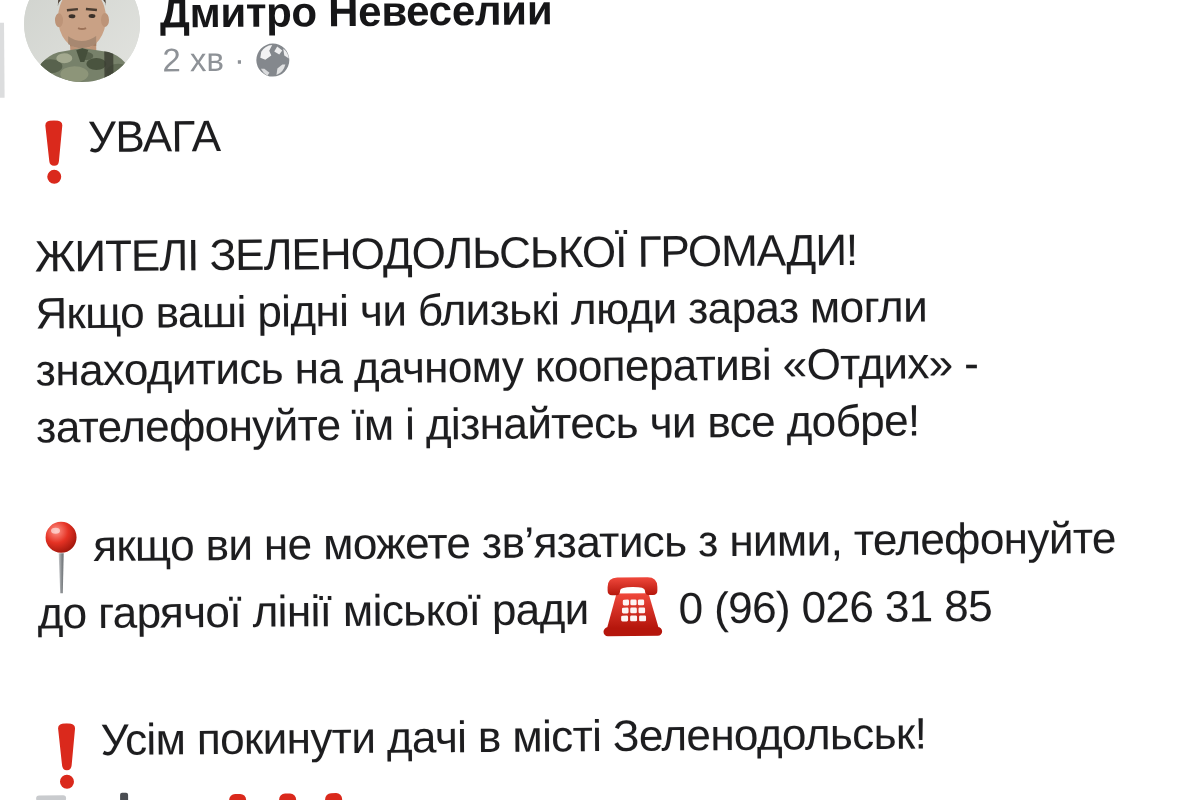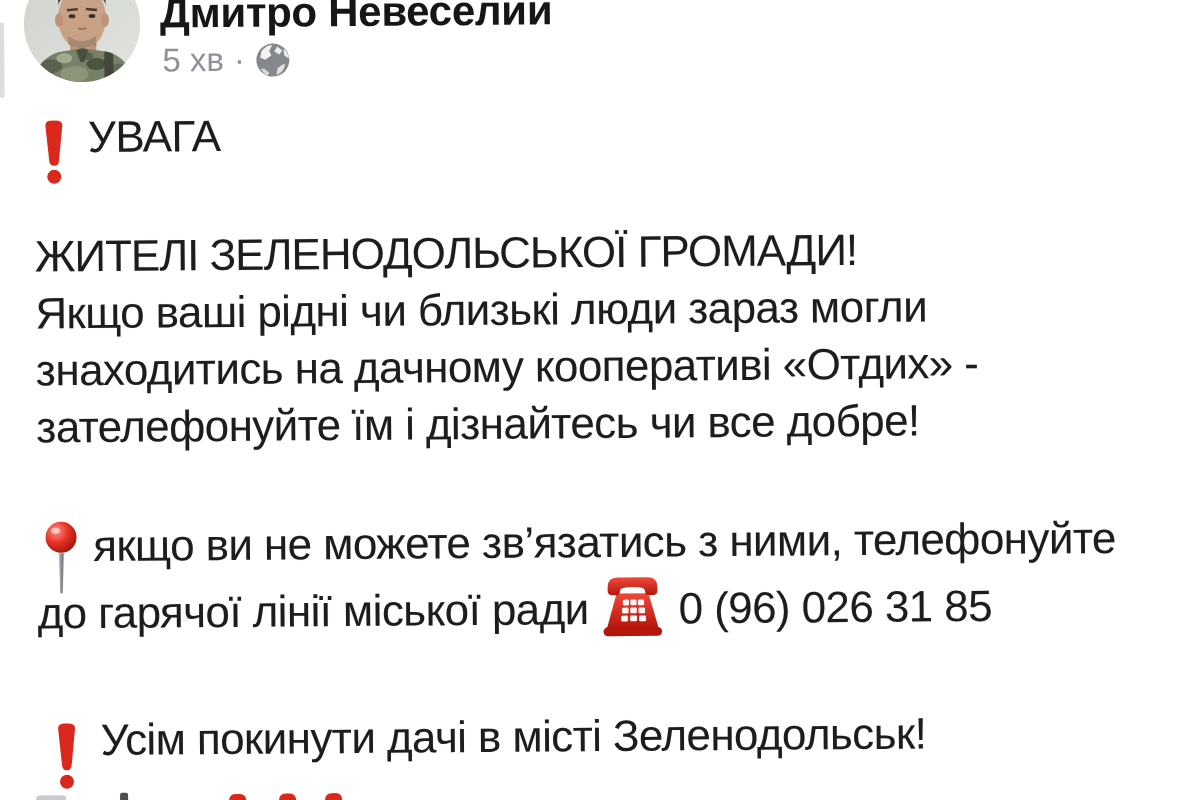--- a/index.html
+++ b/index.html
@@ -76,21 +76,21 @@
           <ellipse cx="62" cy="90" rx="7" ry="4" fill="#58624d"></ellipse>
           <rect x="80" y="84" width="9" height="34" fill="#3c4034" opacity=".85"></rect>
           <path d="M52 84 L58 82 L64 84 L60 96 L56 96 Z" fill="#454f3b"></path>
         </g>
       </svg>
     </div>
 
     <div class="author">Дмитро Невеселий</div>
 
     <div class="meta">
-      <span>5 хв</span><span class="dot">·</span><svg width="35" height="35" viewBox="0 0 35 35">
+      <span>2 хв</span><span class="dot">·</span><svg width="35" height="35" viewBox="0 0 35 35">
         <circle cx="17.5" cy="17.5" r="16.5" fill="#84888d"></circle>
         <path d="M6 9 Q10 3 17 2.5 L14 8 L16 13 L10 17 L5 15 Z" fill="#ffffff" opacity=".9"></path>
         <path d="M28 6 Q33 10 33.5 16 L29 13 Z" fill="#ffffff" opacity=".85"></path>
         <path d="M22 4 L27 8 L24 12 L19 9 Z" fill="#ffffff" opacity=".85"></path>
         <path d="M30 22 Q28 30 21 32.5 L22 26 L27 22 Z" fill="#ffffff" opacity=".75"></path>
         <path d="M9 26 L14 30 L12 33 Q8 31 5.5 26 Z" fill="#ffffff" opacity=".7"></path>
       </svg>
     </div>
 
     <div class="line" style="left:44px;top:104px;">

